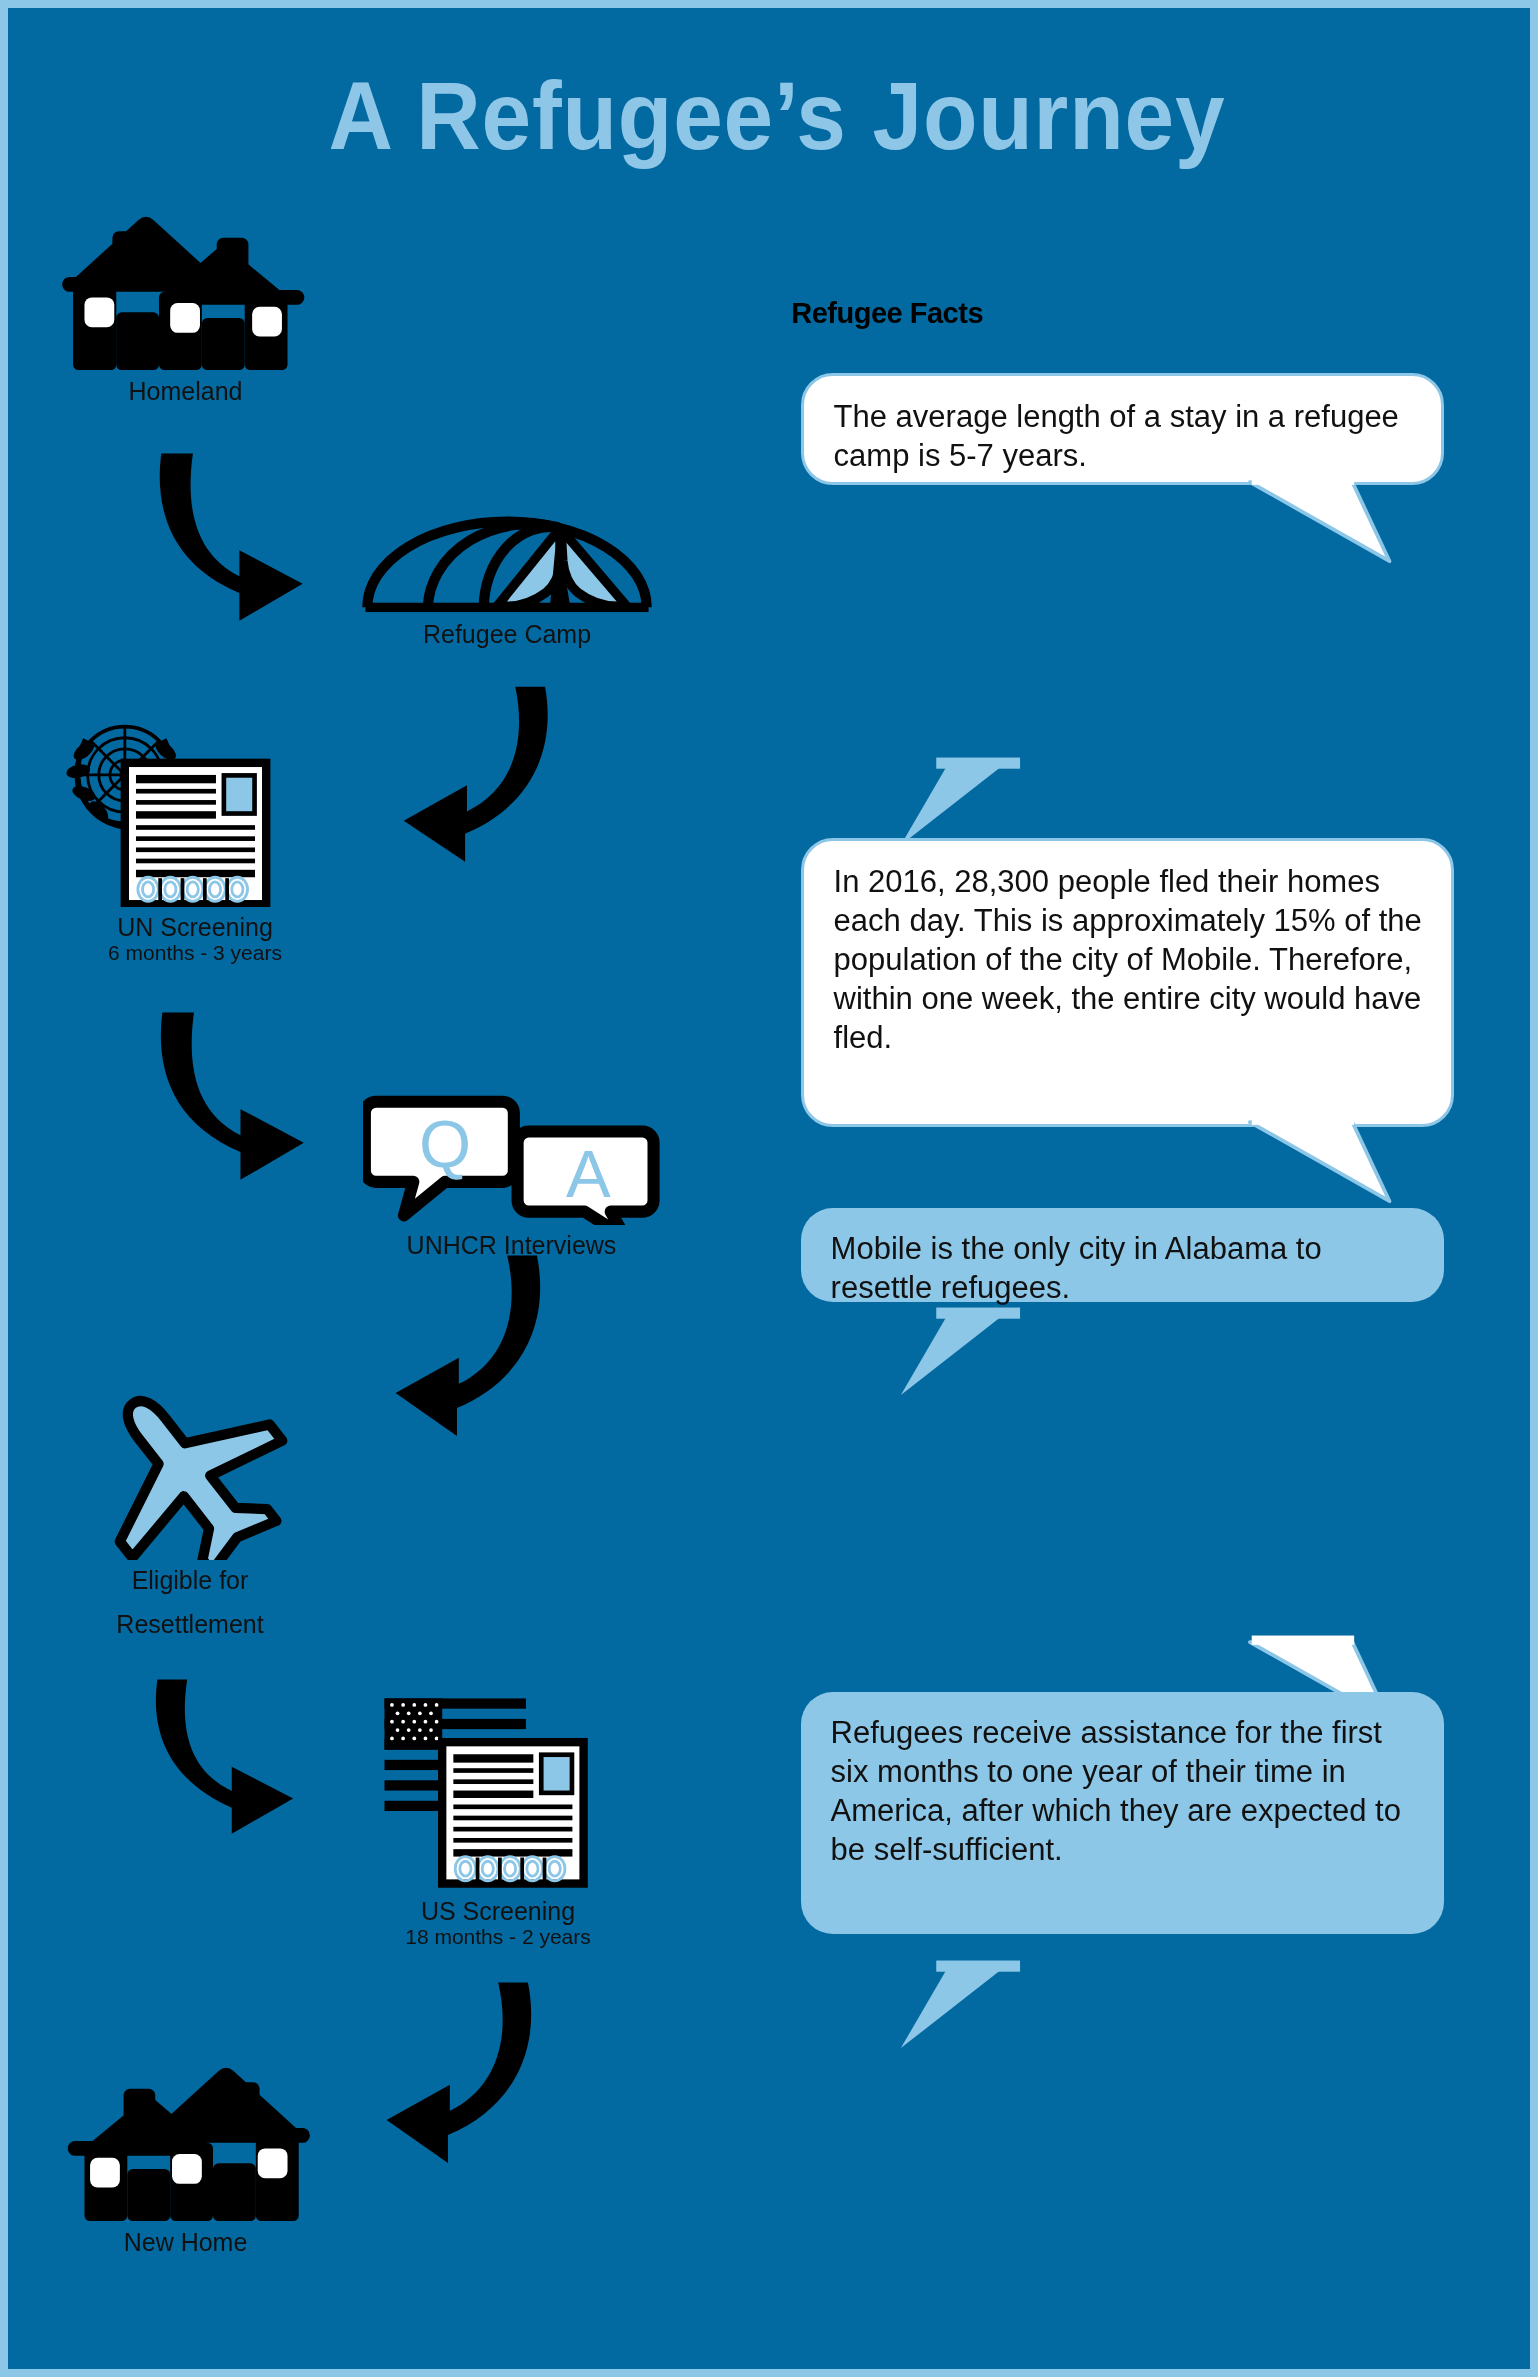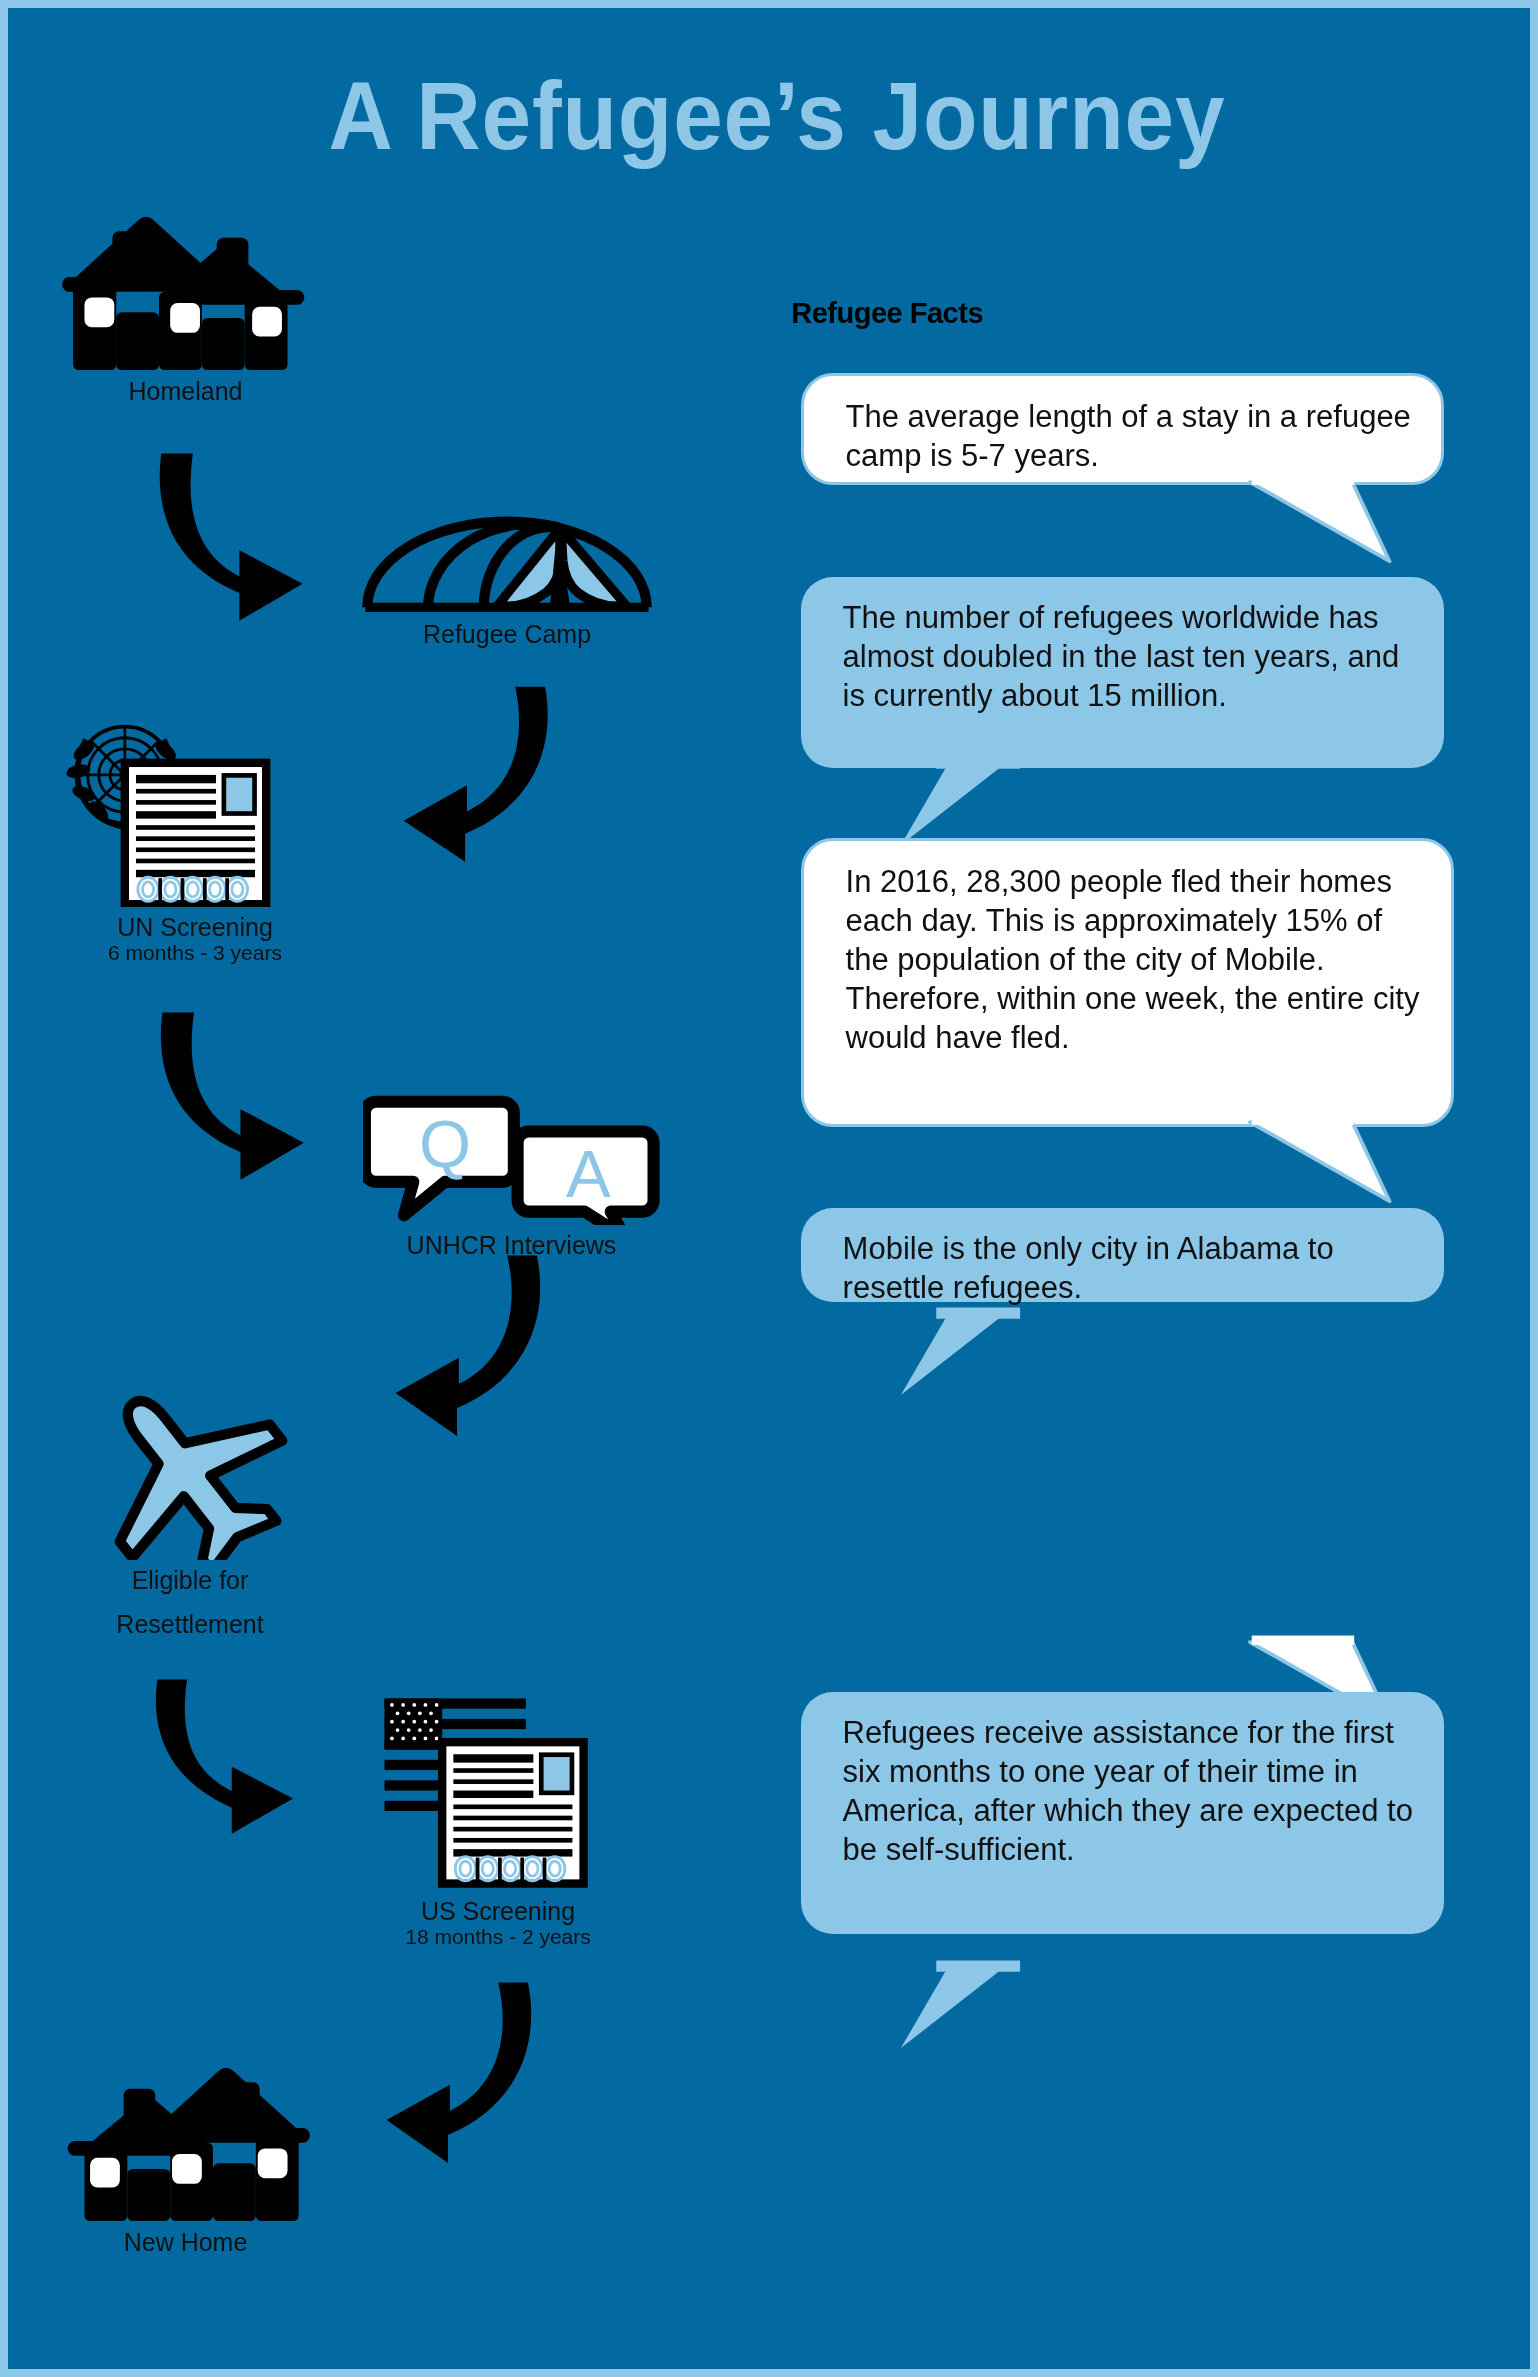--- a/index.html
+++ b/index.html
@@ -89,21 +89,21 @@
   }
   .bubble {
     position: absolute;
     box-sizing: border-box;
     border-radius: 32px;
     padding: 20.5px 28px 20.5px 30px;
     font-size: 31px;
     line-height: 1.26;
     color: #111;
   }
-  .bubble .txt { display: block; margin-left: 12px; }
+  .bubble .txt { display: block; }
   .bubble.outline {
     background: #ffffff;
     border: 3.7px solid #8dc7e8;
   }
   .bubble.filled {
     background: #8dc7e8;
     border: 0;
   }
   
   .tail { position: absolute; overflow: visible; }
@@ -413,23 +413,20 @@
     <div id="facts-title">Refugee Facts</div>
 
     <div class="bubble outline" style="left:18.6px; top:365px; width:643px; height:112px;">
       <span class="txt">The average length of a stay in a refugee camp is 5-7 years.</span>
     </div>
     <svg class="tail" style="left:466px; top:471px;" width="149" height="89" viewBox="0 0 160 95">
       <path d="M2 3 L152 88 L112 3 Z" fill="#ffffff" stroke="#8dc7e8" stroke-width="4" stroke-linejoin="round"></path>
       <rect x="4" y="-4" width="110" height="10" fill="#ffffff"></rect>
     </svg>
 
-    <div class="bubble filled" style="left:18.6px; top:569px; width:643px; height:191px;">
-      <span class="txt">The number of refugees worldwide has almost doubled in the last ten years, and is currently about 15 million.</span>
-    </div>
     <svg class="tail" style="left:117px; top:753px;" width="149" height="89" viewBox="0 0 160 95">
       <path d="M2 90 L112 4 L52 4 Z" fill="#8dc7e8"></path>
       <rect x="40" y="-4" width="90" height="12" fill="#8dc7e8"></rect>
     </svg>
 
     <div class="bubble outline" style="left:18.6px; top:830px; width:653px; height:289px;">
       <span class="txt">In 2016, 28,300 people fled their homes each day. This is approximately 15% of the population of the city of Mobile. Therefore, within one week, the entire city would have fled.</span>
     </div>
     <svg class="tail" style="left:466px; top:1111px;" width="149" height="89" viewBox="0 0 160 95">
       <path d="M2 3 L152 88 L112 3 Z" fill="#ffffff" stroke="#8dc7e8" stroke-width="4" stroke-linejoin="round"></path>

